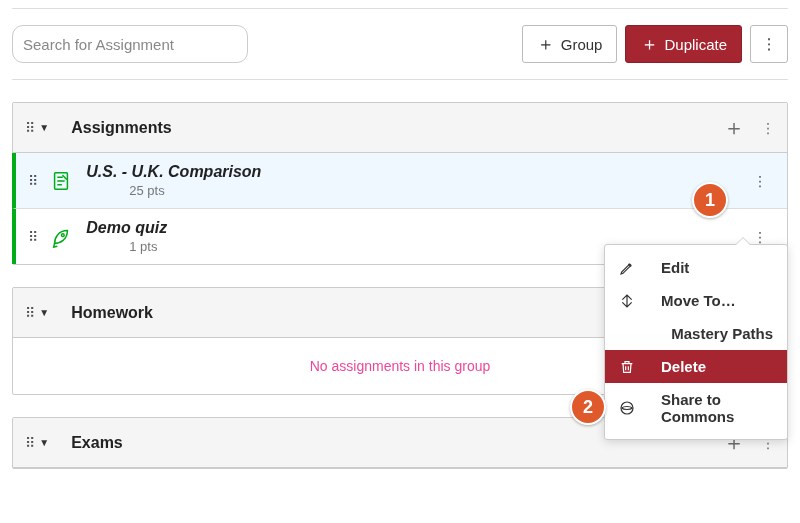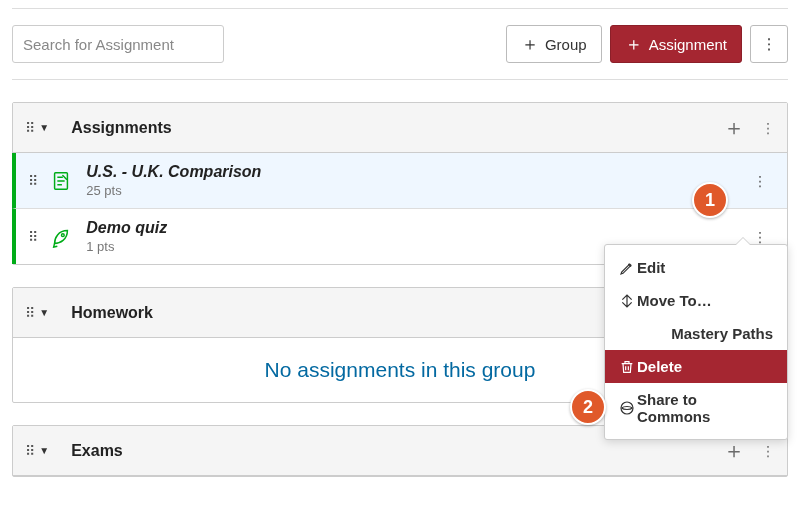--- a/index.html
+++ b/index.html
@@ -17,24 +17,24 @@
   .top-divider {
     border-top: 1px solid #ddd;
     margin: 8px 12px 0 12px;
   }
   .toolbar {
     display: flex;
     align-items: center;
     padding: 16px 12px;
   }
   .search-input {
-    width: 212px;
+    width: 236px;
     height: 38px;
     border: 1px solid #ccc;
-    border-radius: 3px;
+    border-radius: 11px;
     padding: 0 10px;
     font-size: 15px;
     color: #666;
     outline: none;
   }
   .search-input::placeholder { color: #888; }
   .spacer { flex: 1; }
   .btn {
     height: 38px;
     border-radius: 3px;
@@ -117,29 +117,29 @@
   }
   .row-highlight { background: #eff7ff; }
   .row-icon {
     margin: 0 14px 0 14px;
     color: #00ac18;
     display:flex;
     align-items:center;
   }
   .row-body { display:flex; flex-direction:column; }
   .row-title { font-weight: 700; font-size: 16px; color: #222; font-style: italic; }
-  .row-sub   { font-size: 13px; color: #777; margin-top: 2px; }
+  .row-sub   { font-size: 13px; color: #777; margin-top: 2px; margin-left: 43px; }
   .row-spacer { flex:1; }
   .row-kebab { color: #555; cursor:pointer; padding: 6px 8px; }
 
   .empty-msg {
     text-align: center;
-    color: #0369a1;
+    color: #ec4899;
     padding: 20px 0;
-    font-size: 21px;
+    font-size: 14px;
   }
 
   
   .menu {
     position: absolute;
     top: 244px;
     left: 604px;
     width: 184px;
     background: #fff;
     border: 1px solid #ccc;
@@ -162,21 +162,21 @@
     position:absolute;
     top:-7px;
     right:36px;
     border-left:8px solid transparent;
     border-right:8px solid transparent;
     border-bottom:8px solid #fff;
   }
   .menu-item {
     display:flex;
     align-items:center;
-    gap:2px;
+    gap:26px;
     padding: 8px 14px;
     font-size: 15px;
     font-weight: 600;
     color: #333;
     cursor:pointer;
   }
   .menu-item.noicon { padding-left: 14px; justify-content: flex-end; }
   .menu-item.danger {
     background: #a52631;
     color: #fff;
@@ -211,21 +211,21 @@
   <input class="search-input" type="text" placeholder="Search for Assignment" style="">
   <div class="spacer"></div>
 
   <button class="btn">
     <span style="font-size:18px;">＋</span>
     <span>Group</span>
   </button>
 
   <button class="btn btn-primary">
     <span style="font-size:18px;">＋</span>
-    <span>Assignment</span>
+    <span>Duplicate</span>
   </button>
 
   <button class="btn btn-icon">
     <span>⋮</span>
   </button>
 </div>
 <div class="bottom-divider"></div>
 
 <div class="group">
   <div class="group-header">

